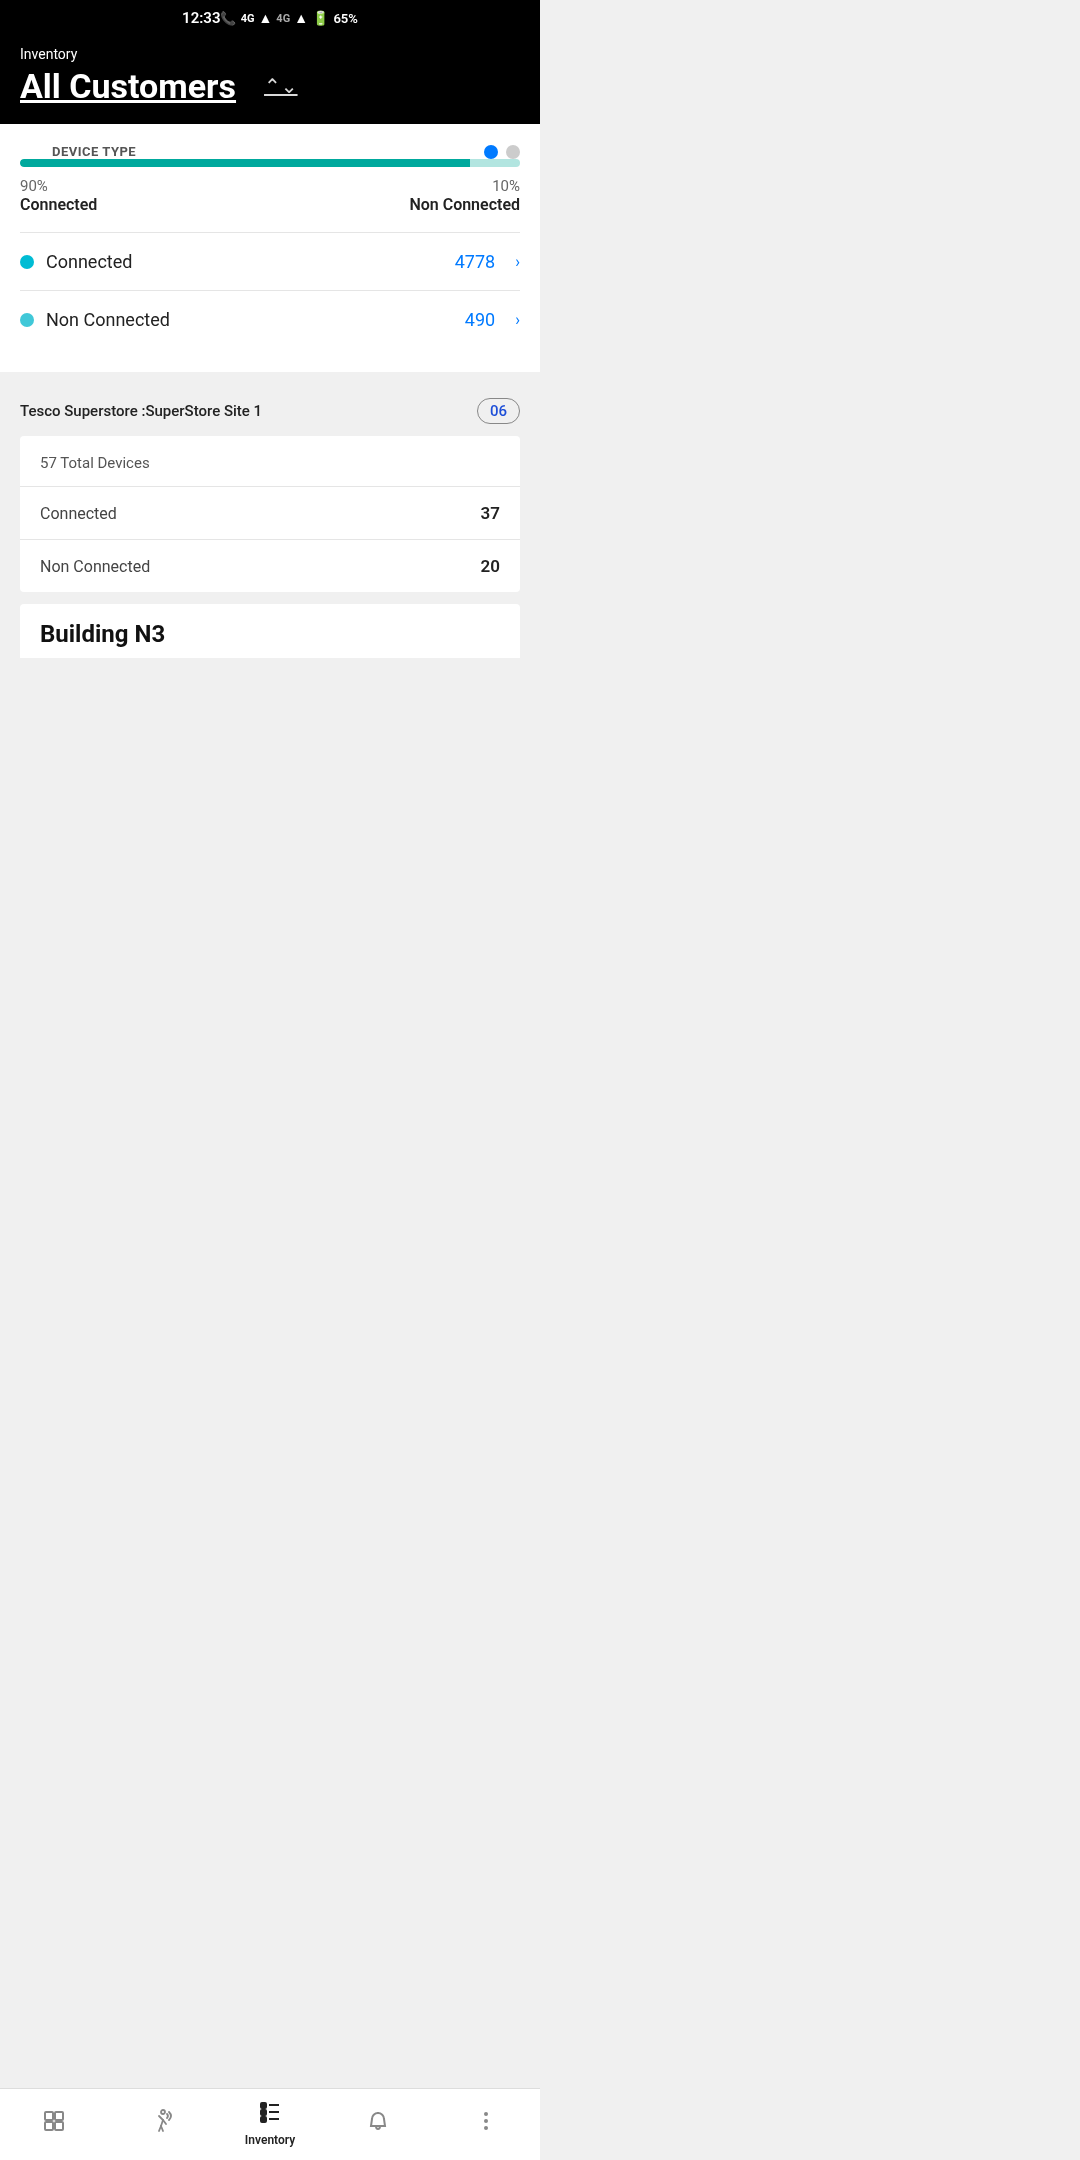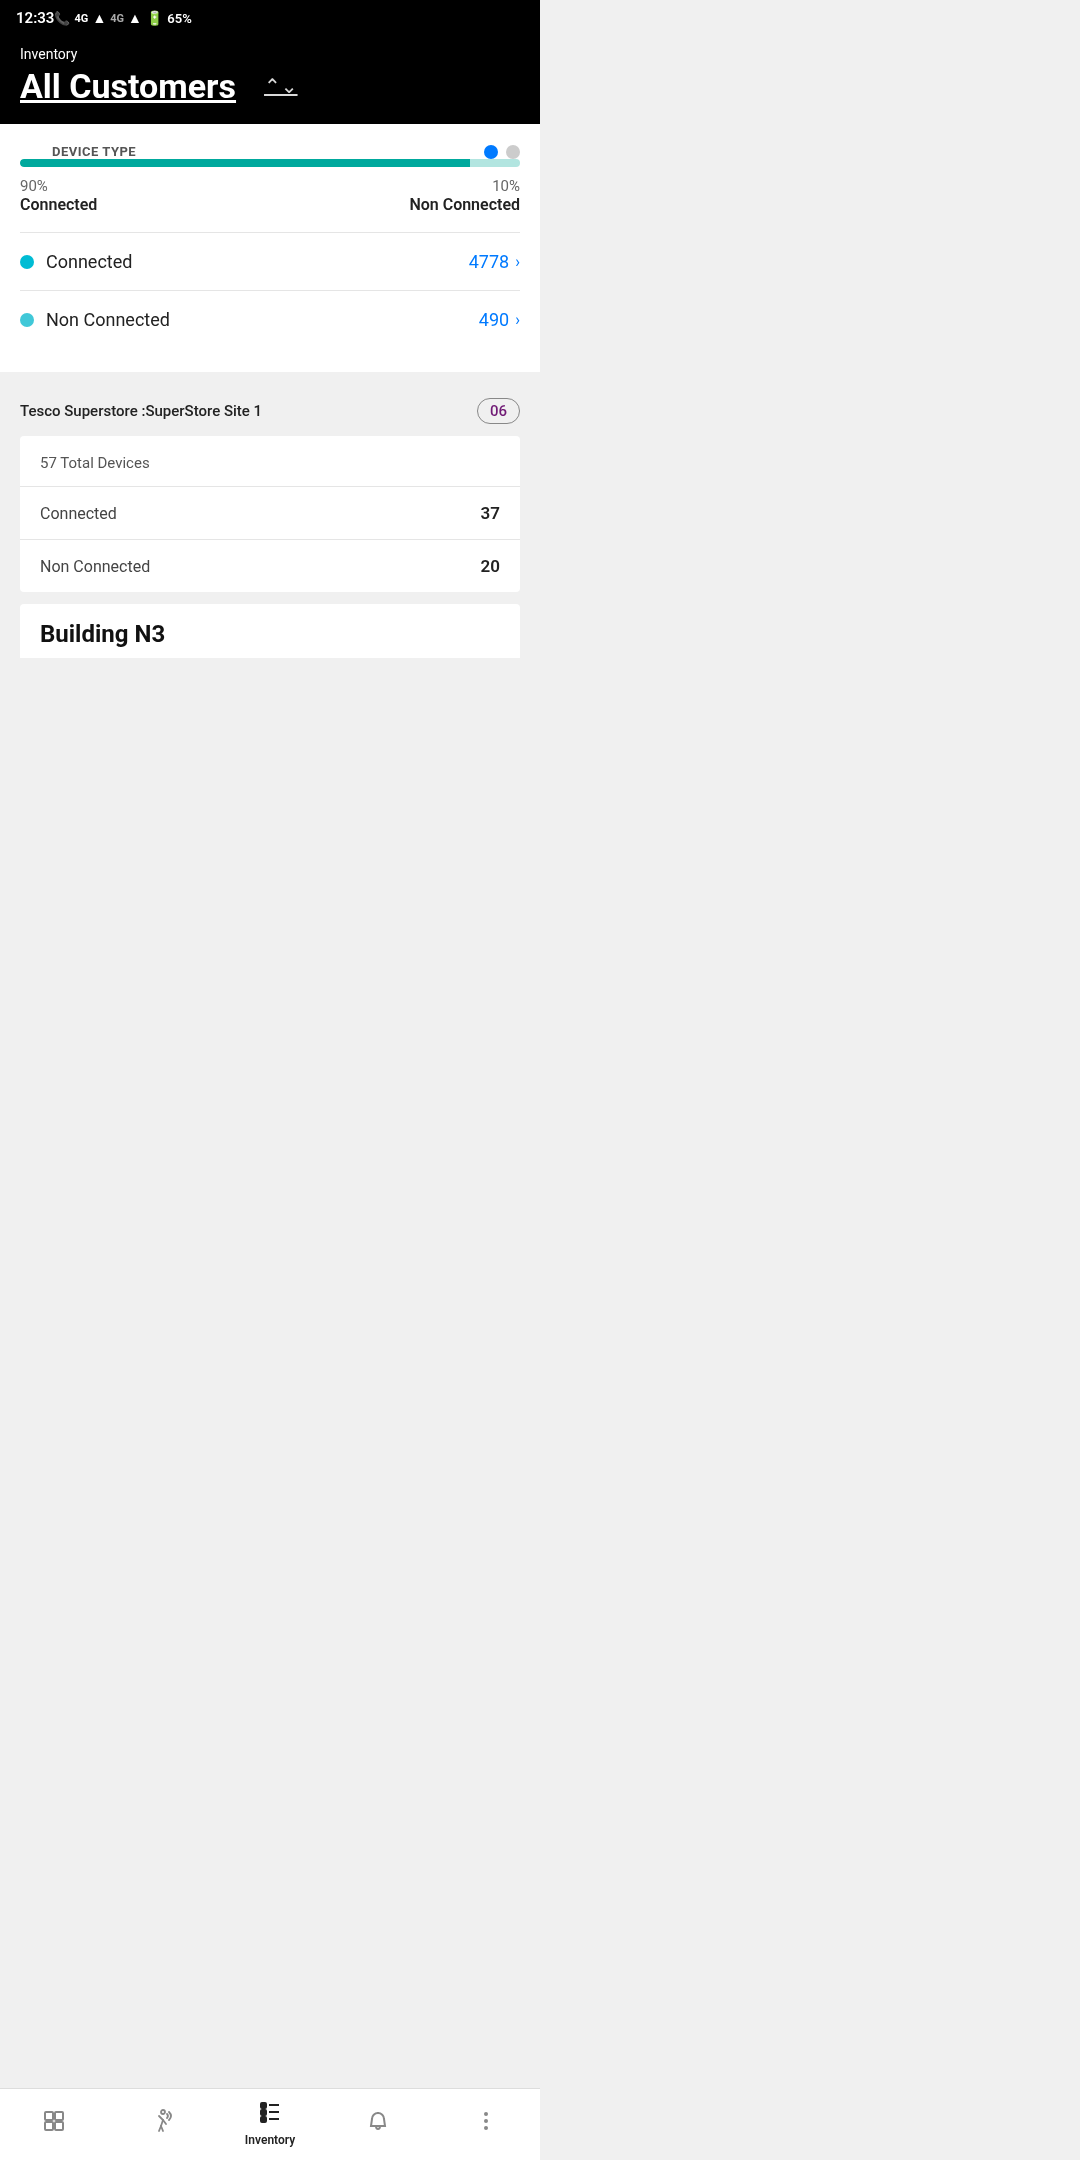--- a/index.html
+++ b/index.html
@@ -11,21 +11,21 @@
       font-family: -apple-system, BlinkMacSystemFont, 'Segoe UI', Roboto, sans-serif;
       background: #f0f0f0;
       overflow-x: hidden;
     }
 
     
     .status-bar {
       background: #000;
       color: #fff;
       display: flex;
-      justify-content: flex-start;
+      justify-content: center;
       align-items: center;
       padding: 6px 16px;
       height: 36px;
     }
     .status-time {
       font-size: 15px;
       font-weight: 600;
     }
     .status-icons {
       display: flex;
@@ -159,21 +159,21 @@
       flex-shrink: 0;
     }
     .stat-name {
       font-size: 18px;
       color: #222;
       font-weight: 400;
     }
     .stat-right {
       display: flex;
       align-items: center;
-      gap: 6px;
+      gap: 20px;
       margin-left: 36px;
     }
     .stat-count {
       font-size: 18px;
       color: #007aff;
       font-weight: 400;
     }
     .chevron-right {
       font-size: 16px;
       color: #007aff;
@@ -193,21 +193,21 @@
     .site-name {
       font-size: 15px;
       color: #222;
       font-weight: 500;
     }
     .site-badge {
       border: 1.5px solid #888;
       border-radius: 20px;
       padding: 3px 12px;
       font-size: 15px;
-      color: #701a75;
+      color: #1d4ed8;
       font-weight: 500;
     }
 
     
     .building-card {
       background: #fff;
       border-radius: 4px;
       overflow: hidden;
       margin-bottom: 12px;
     }

